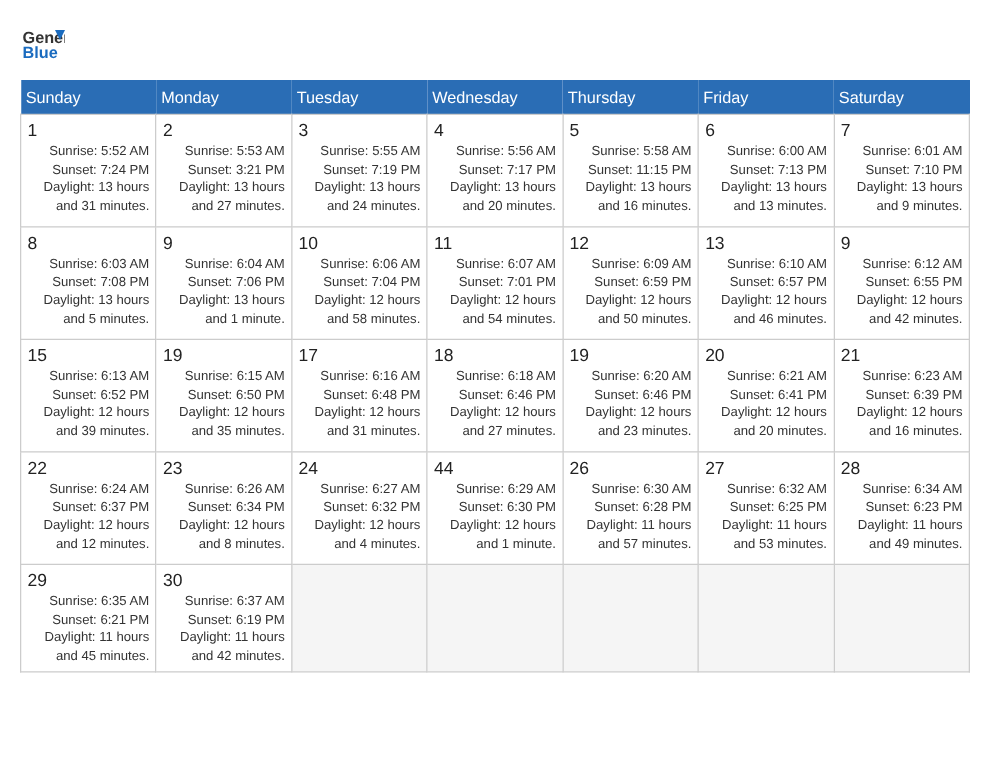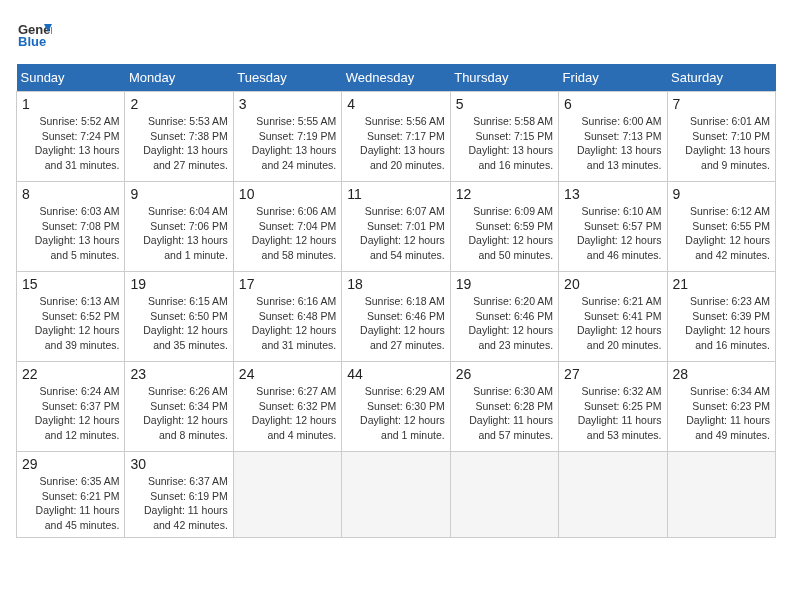--- a/index.html
+++ b/index.html
@@ -114,42 +114,42 @@
         <td>
           <span class="day-num">1</span>
           <div class="day-info">Sunrise: 5:52 AM
 Sunset: 7:24 PM
 Daylight: 13 hours
 and 31 minutes.</div>
         </td>
         <td>
           <span class="day-num">2</span>
           <div class="day-info">Sunrise: 5:53 AM
-Sunset: 7:38 PM
+Sunset: 3:21 PM
 Daylight: 13 hours
 and 27 minutes.</div>
         </td>
         <td>
           <span class="day-num">3</span>
           <div class="day-info">Sunrise: 5:55 AM
 Sunset: 7:19 PM
 Daylight: 13 hours
 and 24 minutes.</div>
         </td>
         <td>
           <span class="day-num">4</span>
           <div class="day-info">Sunrise: 5:56 AM
 Sunset: 7:17 PM
 Daylight: 13 hours
 and 20 minutes.</div>
         </td>
         <td>
           <span class="day-num">5</span>
           <div class="day-info">Sunrise: 5:58 AM
-Sunset: 7:15 PM
+Sunset: 11:15 PM
 Daylight: 13 hours
 and 16 minutes.</div>
         </td>
         <td>
           <span class="day-num">6</span>
           <div class="day-info">Sunrise: 6:00 AM
 Sunset: 7:13 PM
 Daylight: 13 hours
 and 13 minutes.</div>
         </td>

